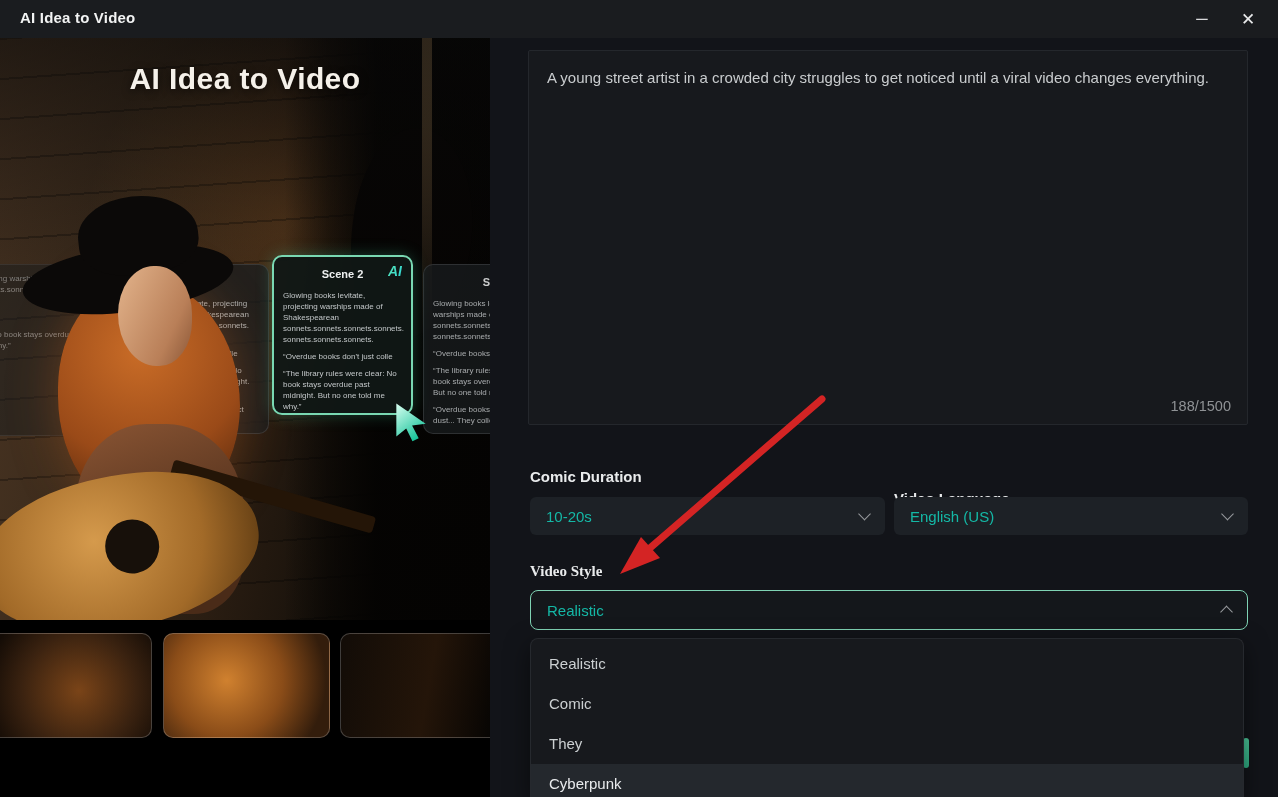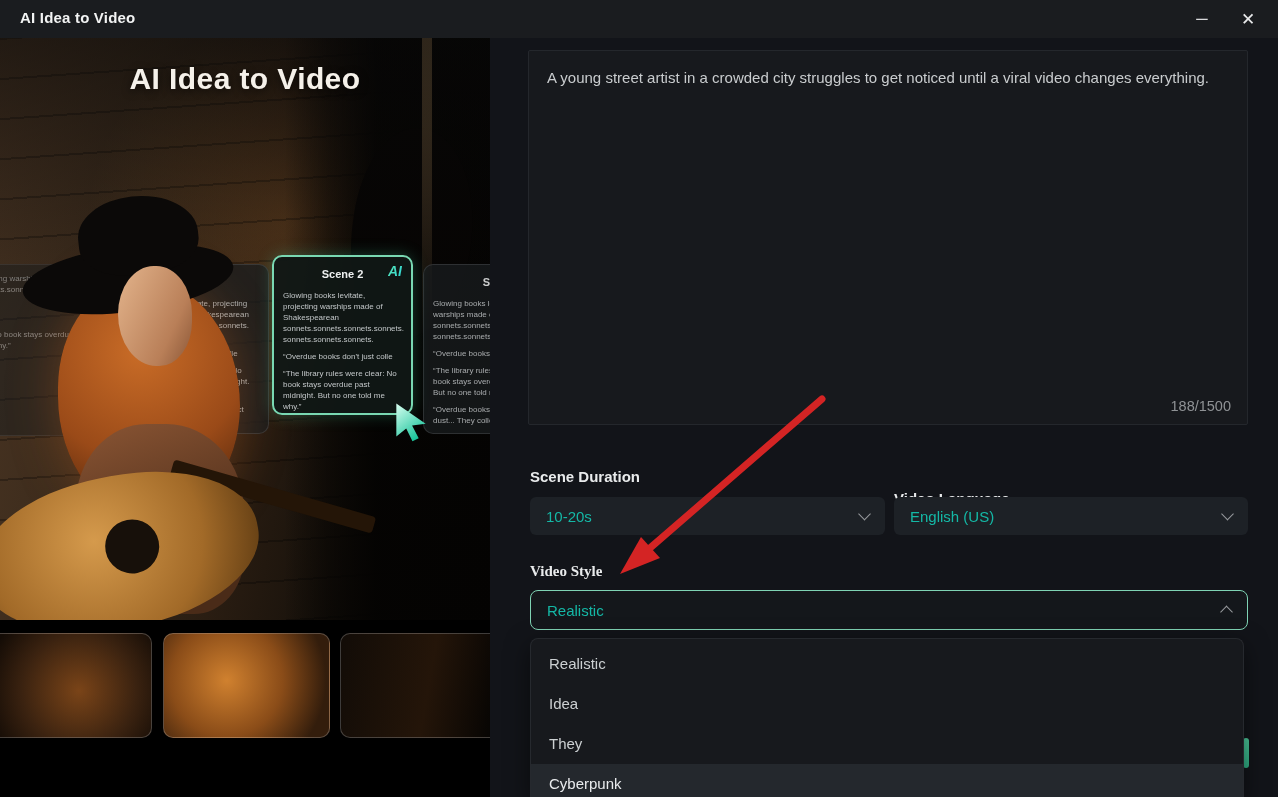--- a/index.html
+++ b/index.html
@@ -183,21 +183,21 @@
     <div class="thumb thumb-3"></div>
   </div>
 
   <div class="panel">
 
     <div class="prompt-box">
       <div class="prompt-text">A young street artist in a crowded city struggles to get noticed until a viral video changes everything.</div>
       <div class="char-count">188/1500</div>
     </div>
 
-    <div class="field-label lbl-duration">Scene Duration</div>
+    <div class="field-label lbl-duration">Comic Duration</div>
     <div class="field-label lbl-language">Video Language</div>
 
     <div class="select sel-duration">
       <span class="val">10-20s</span>
       <span class="chev down"></span>
     </div>
     <div class="select sel-language">
       <span class="val">English (US)</span>
       <span class="chev down"></span>
     </div>
@@ -205,21 +205,21 @@
     <div class="field-label lbl-style">Video Style</div>
     <div class="style-select">
       <span class="val">Realistic</span>
       <span class="chev up"></span>
     </div>
 
     <div class="gen-peek"></div>
 
     <div class="dropdown">
       <div class="opt">Realistic</div>
-      <div class="opt">Idea</div>
+      <div class="opt">Comic</div>
       <div class="opt">They</div>
       <div class="opt hl">Cyberpunk</div>
     </div>
 
     <svg class="arrow-overlay" viewBox="0 0 788 759">
       <line x1="332" y1="361" x2="160" y2="510" stroke="#d42424" stroke-width="7" stroke-linecap="round"></line>
       <polygon points="130,536 151,499 170,520" fill="#d42424"></polygon>
     </svg>
 
   </div>

